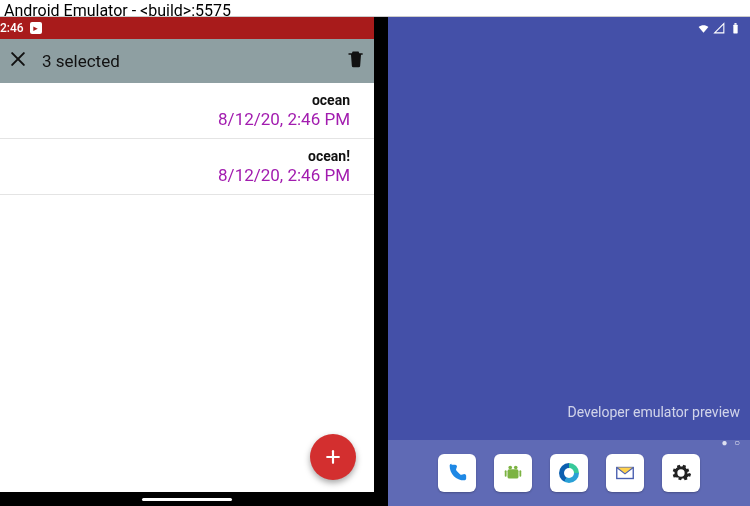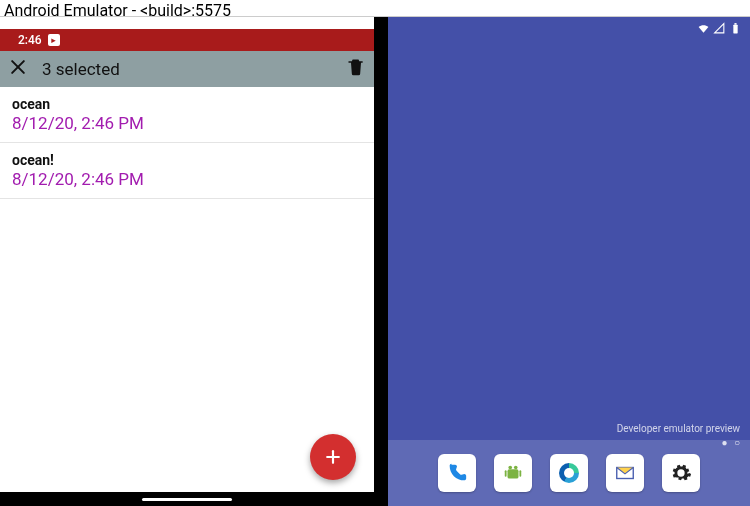--- a/index.html
+++ b/index.html
@@ -32,50 +32,50 @@
     position: relative;
   }
 
   .status-bar-left {
     height: 22px;
     background: #a81b1b;
     color: #fff;
     display: flex;
     align-items: center;
     font-size: 12px;
-    padding: 0 18px;
+    padding: 0 0;
     gap: 6px;
     font-weight: 500;
-    margin-top: 12px;
   }
   .status-bar-left .debug-square {
     width: 12px; height: 12px; background: #fff; border-radius: 2px;
     display: flex; align-items: center; justify-content: center;
     color: #a81b1b; font-size: 9px; line-height: 1;
   }
 
   .action-bar {
-    height: 36px;
+    height: 44px;
     background: #8e9fa2;
     display: flex;
     align-items: center;
     padding: 0 8px;
     color: #111;
   }
   .action-bar .close { width: 34px; text-align: left; cursor: pointer; }
   .action-bar .title { flex: 1; font-size: 17px; font-weight: 400; }
   .action-bar .trash { width: 30px; text-align: right; cursor: pointer; }
 
   .close svg, .trash svg { width: 20px; height: 20px; }
 
   .list { flex: 1; background: #fff; overflow-y: auto; }
   .row {
     border-bottom: 1px solid #e4e4e4;
-    padding: 9px 12px;
+    padding: 9px 24px;
     cursor: pointer;
+    text-align: right;
   }
   .row .t { font-size: 14px; font-weight: 700; color: #111; }
   .row .s { font-size: 17px; color: #a21caf; margin-top: 1px; }
 
   .fab {
     position: absolute;
     right: 18px;
     bottom: 26px;
     width: 46px; height: 46px;
     border-radius: 50%;
@@ -118,23 +118,23 @@
     padding: 0 8px;
     color: #fff;
   }
   .status-bar-right svg { width: 13px; height: 13px; }
 
   .home-content { flex: 1; position: relative; }
 
   .preview-label {
     position: absolute;
     right: 10px;
-    bottom: 6px;
+    bottom: 20px;
     color: rgba(255,255,255,0.75);
-    font-size: 10px;
+    font-size: 14px;
   }
   .page-dots {
     position: absolute;
     right: 8px;
     bottom: -8px;
     color: rgba(255,255,255,0.8);
     font-size: 10px;
     letter-spacing: 2px;
   }
 

